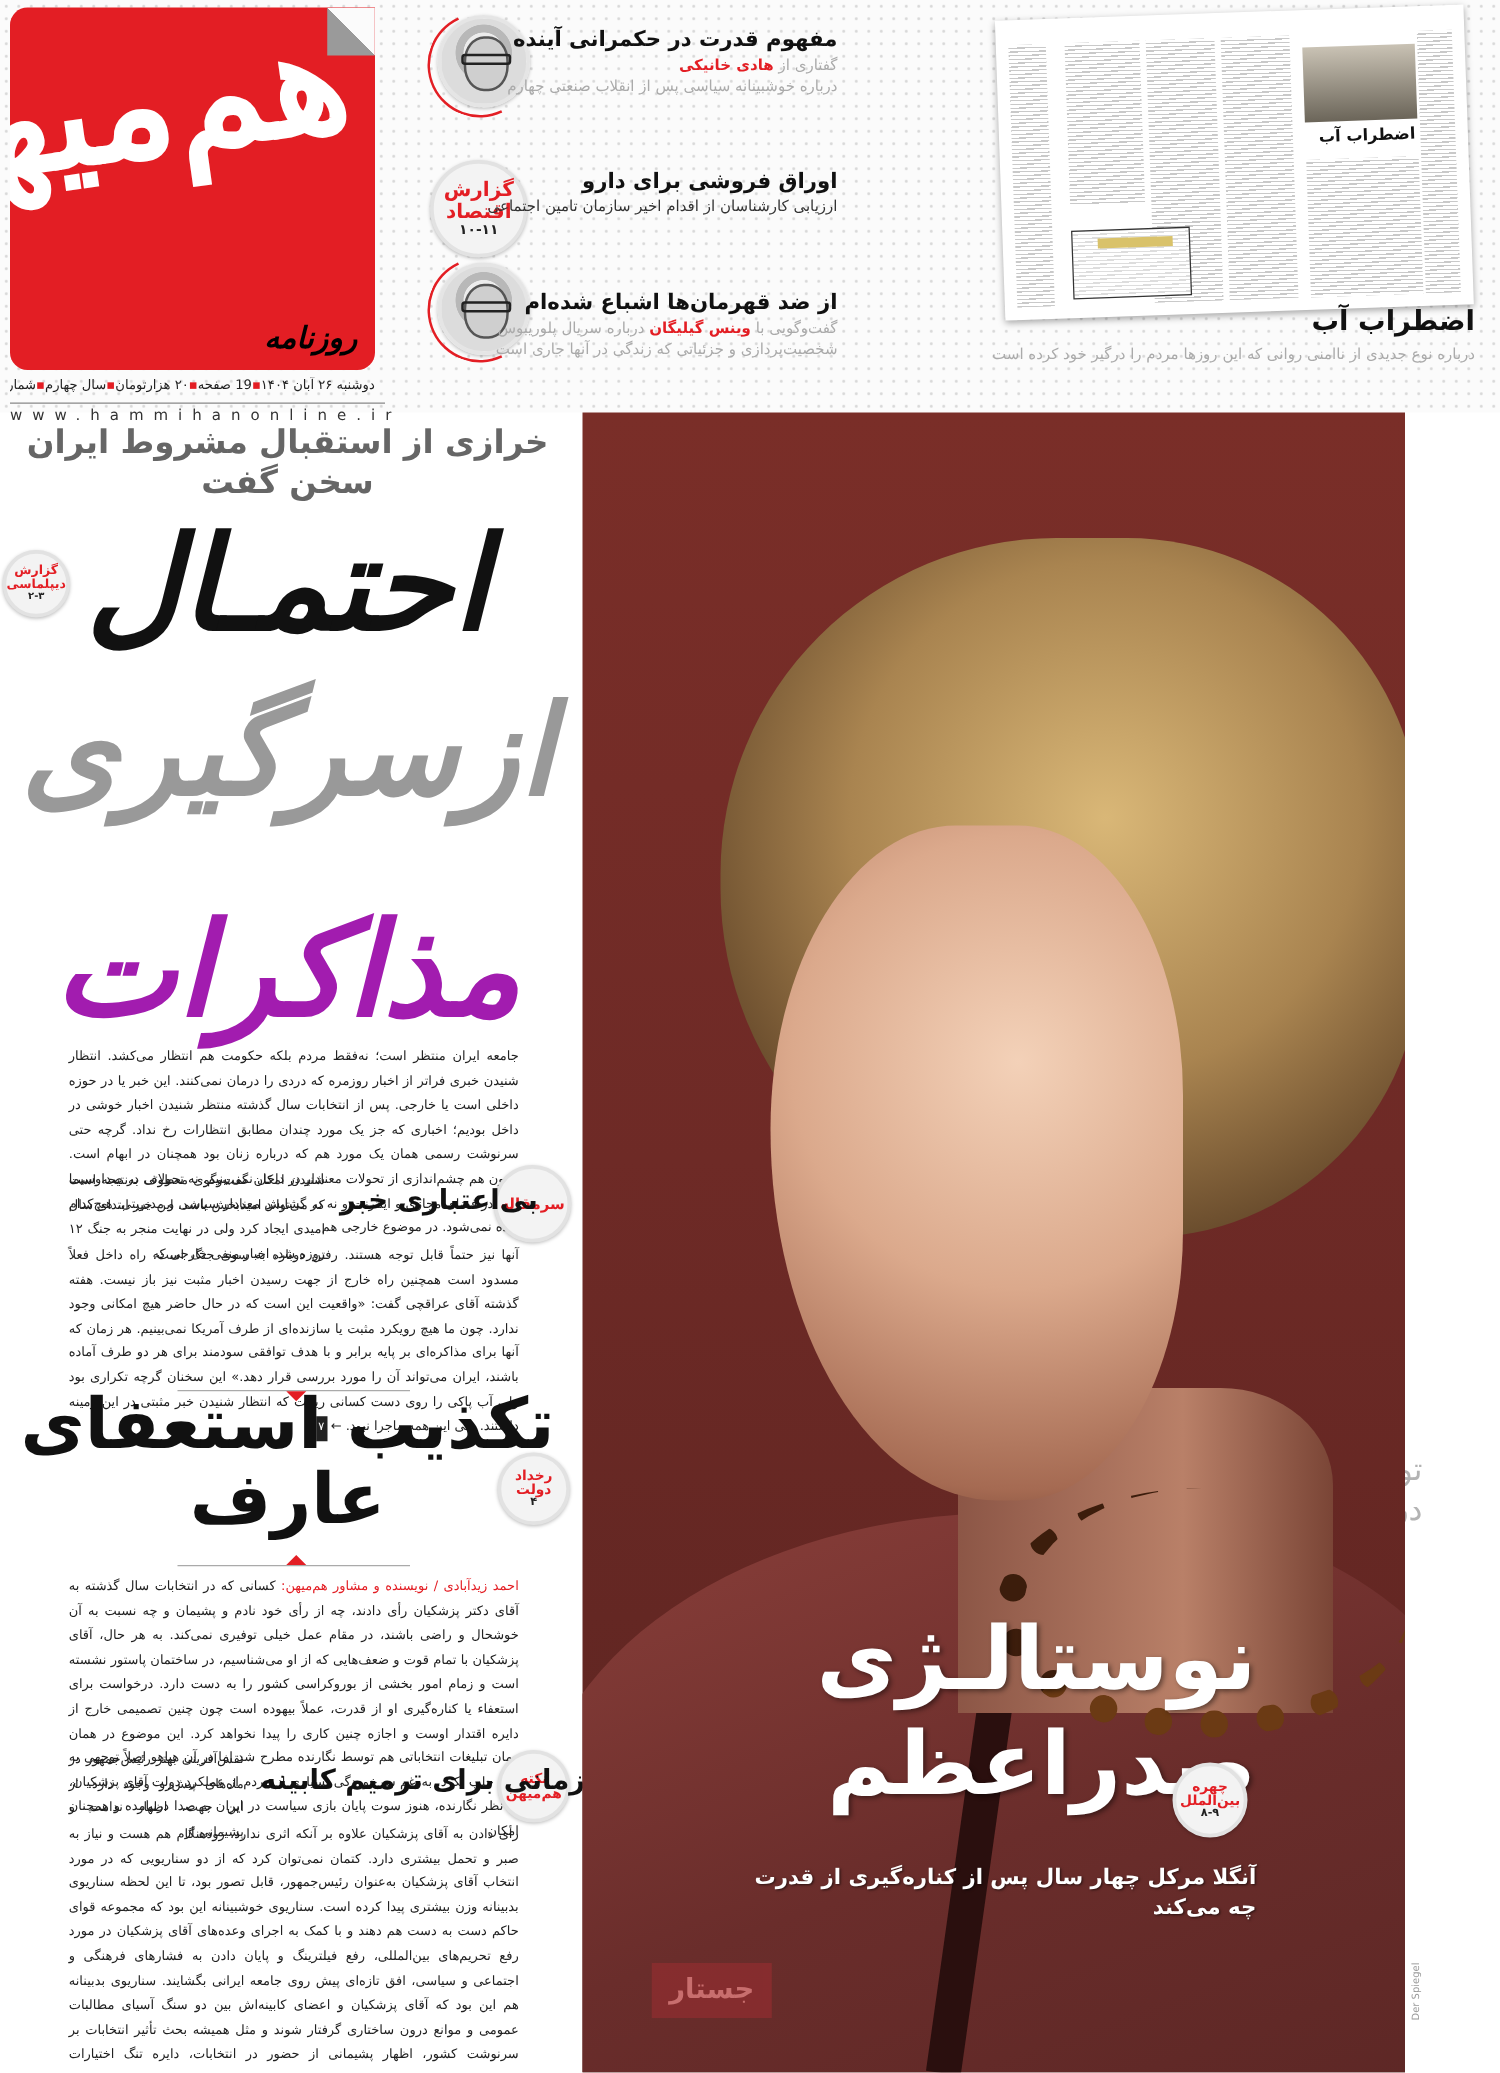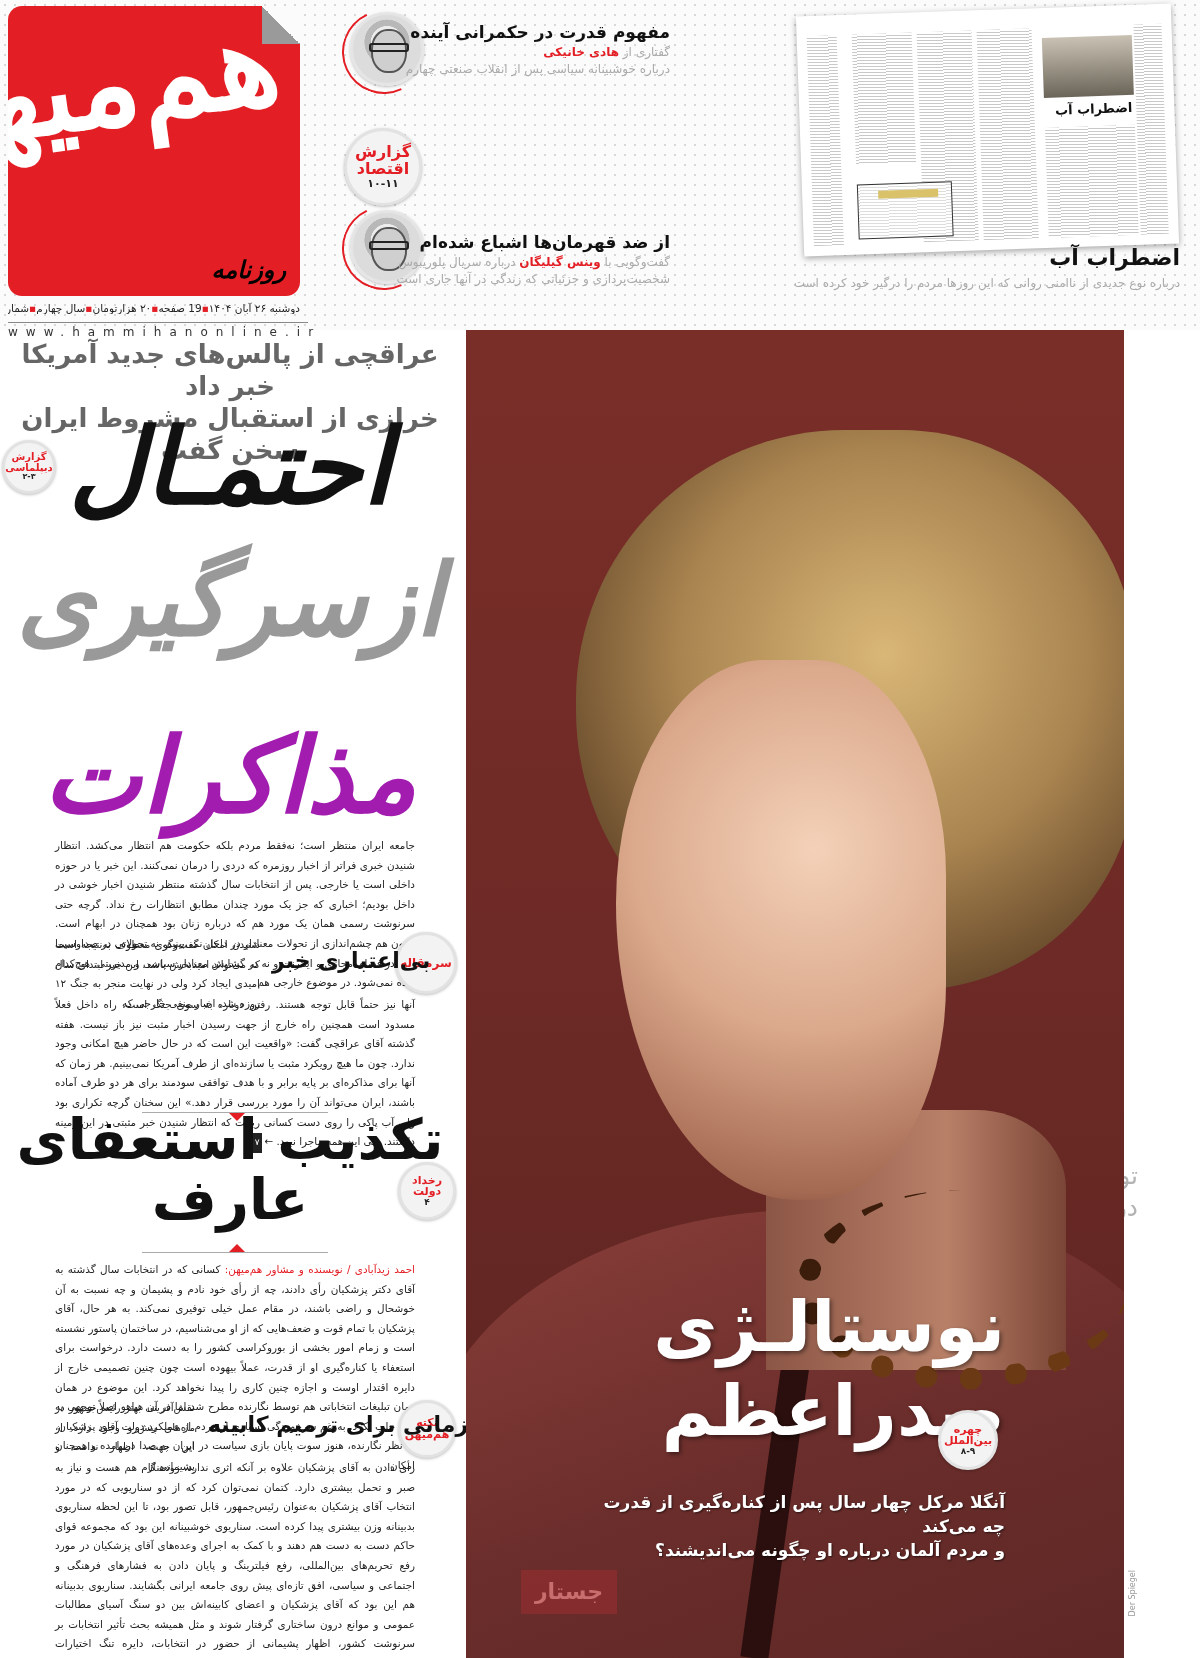--- a/index.html
+++ b/index.html
@@ -197,20 +197,24 @@
     <div class="t-title">مفهوم قدرت در حکمرانی آینده</div>
     <div class="t-line"><span>گفتاری از </span><span class="hl">هادی خانیکی</span></div>
     <div class="t-line">درباره خوشبینانه سیاسی پس از انقلاب صنعتی چهارم</div>
   </div>
 
   <div class="badge-circle" style="left:344px; top:128px; width:78px; height:78px;">
     <span class="b1" style="font-size:16px;">گزارش</span>
     <span class="b2" style="font-size:16px;">اقتصاد</span>
     <span class="b3" style="font-size:11px;">۱۰-۱۱</span>
   </div>
+  <div class="teaser" style="top:133px;">
+    <div class="t-title">اوراق فروشی برای دارو</div>
+    <div class="t-line dark">ارزیابی کارشناسان از اقدام اخیر سازمان تامین اجتماعی</div>
+  </div>
 
   <div class="arc" style="left:342px; top:206px;"></div>
   <div class="portrait" style="left:350px; top:210px;">
     <div class="face"></div>
     <div class="glasses"></div>
   </div>
   <div class="teaser" style="top:230px;">
     <div class="t-title">از ضد قهرمان‌ها اشباع شده‌ام</div>
     <div class="t-line"><span>گفت‌وگویی با </span><span class="hl">وینس گیلیگان</span><span> درباره سریال پلوریبوس</span></div>
     <div class="t-line">شخصیت‌پردازی و جزئیاتی که زندگی در آنها جاری است</div>
@@ -225,21 +229,20 @@
     <div class="col" style="right:200px; width:55px;"></div>
     <div class="col" style="right:260px; width:60px; bottom:90px;"></div>
     <div class="col" style="left:10px; width:30px;"></div>
     <div class="box"></div>
   </div>
   <div class="water-title">اضطراب آب</div>
   <div class="water-sub">درباره نوع جدیدی از ناامنی روانی که این روزها مردم را درگیر خود کرده است</div>
 </div>
 
 <div class="lead-kicker">
-  <div>عراقچی از پالس‌های جدید آمریکا خبر داد</div>
   <div>خرازی از استقبال مشروط ایران سخن گفت</div>
 </div>
 
 <div class="badge-circle" style="left:2px; top:440px; width:54px; height:54px;">
   <span class="b1" style="font-size:10px;">گزارش</span>
   <span class="b2" style="font-size:10px;">دیپلماسی</span>
   <span class="b3" style="font-size:8px;">۲-۳</span>
 </div>
 
 <div class="mega l1">احتمـال</div>
@@ -299,15 +302,14 @@
   <div>نوستالـژی</div>
   <div>صدراعظم</div>
 </div>
 <div class="badge-circle" style="left:938px; top:1410px; width:60px; height:60px;">
   <span class="b1" style="font-size:11px;">چهره</span>
   <span class="b2" style="font-size:11px;">بین‌الملل</span>
   <span class="b3" style="font-size:9px;">۸-۹</span>
 </div>
 <div class="hero-sub">
   <div>آنگلا مرکل چهار سال پس از کناره‌گیری از قدرت چه می‌کند</div>
-  <div>و مردم آلمان درباره او چگونه می‌اندیشند؟</div>
 </div>
 <div class="credit">Der Spiegel</div>
 
 </body></html>

